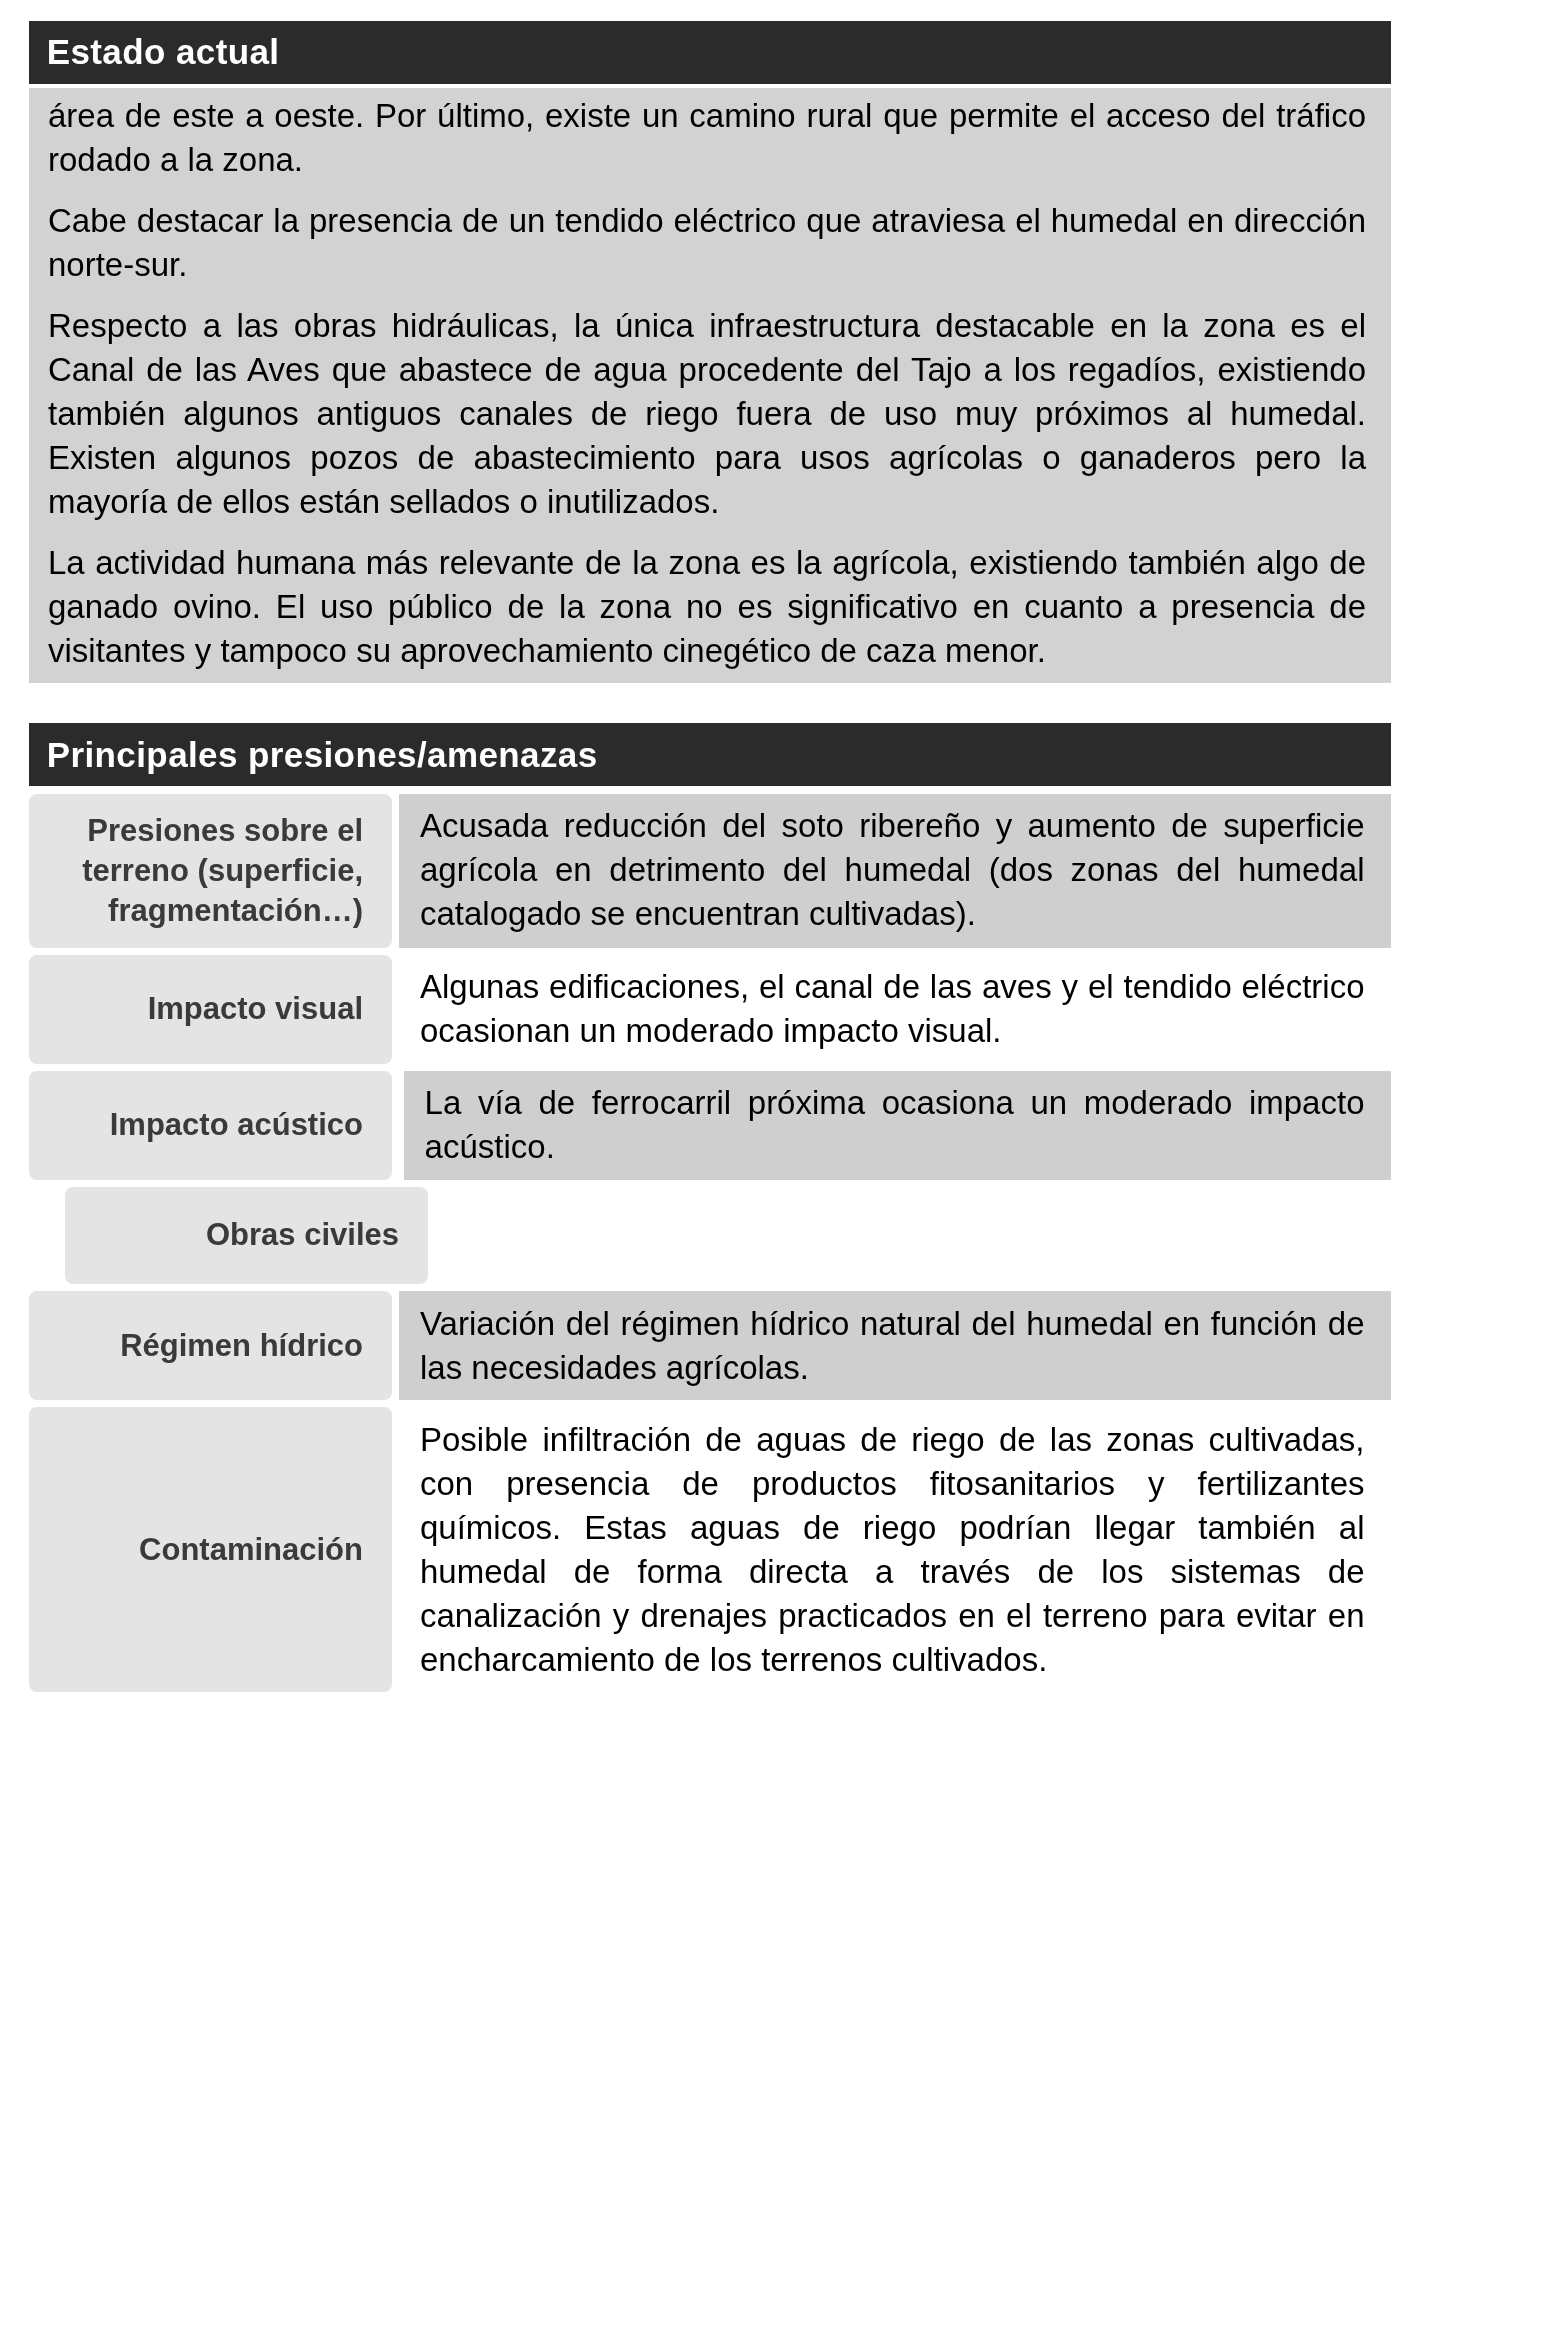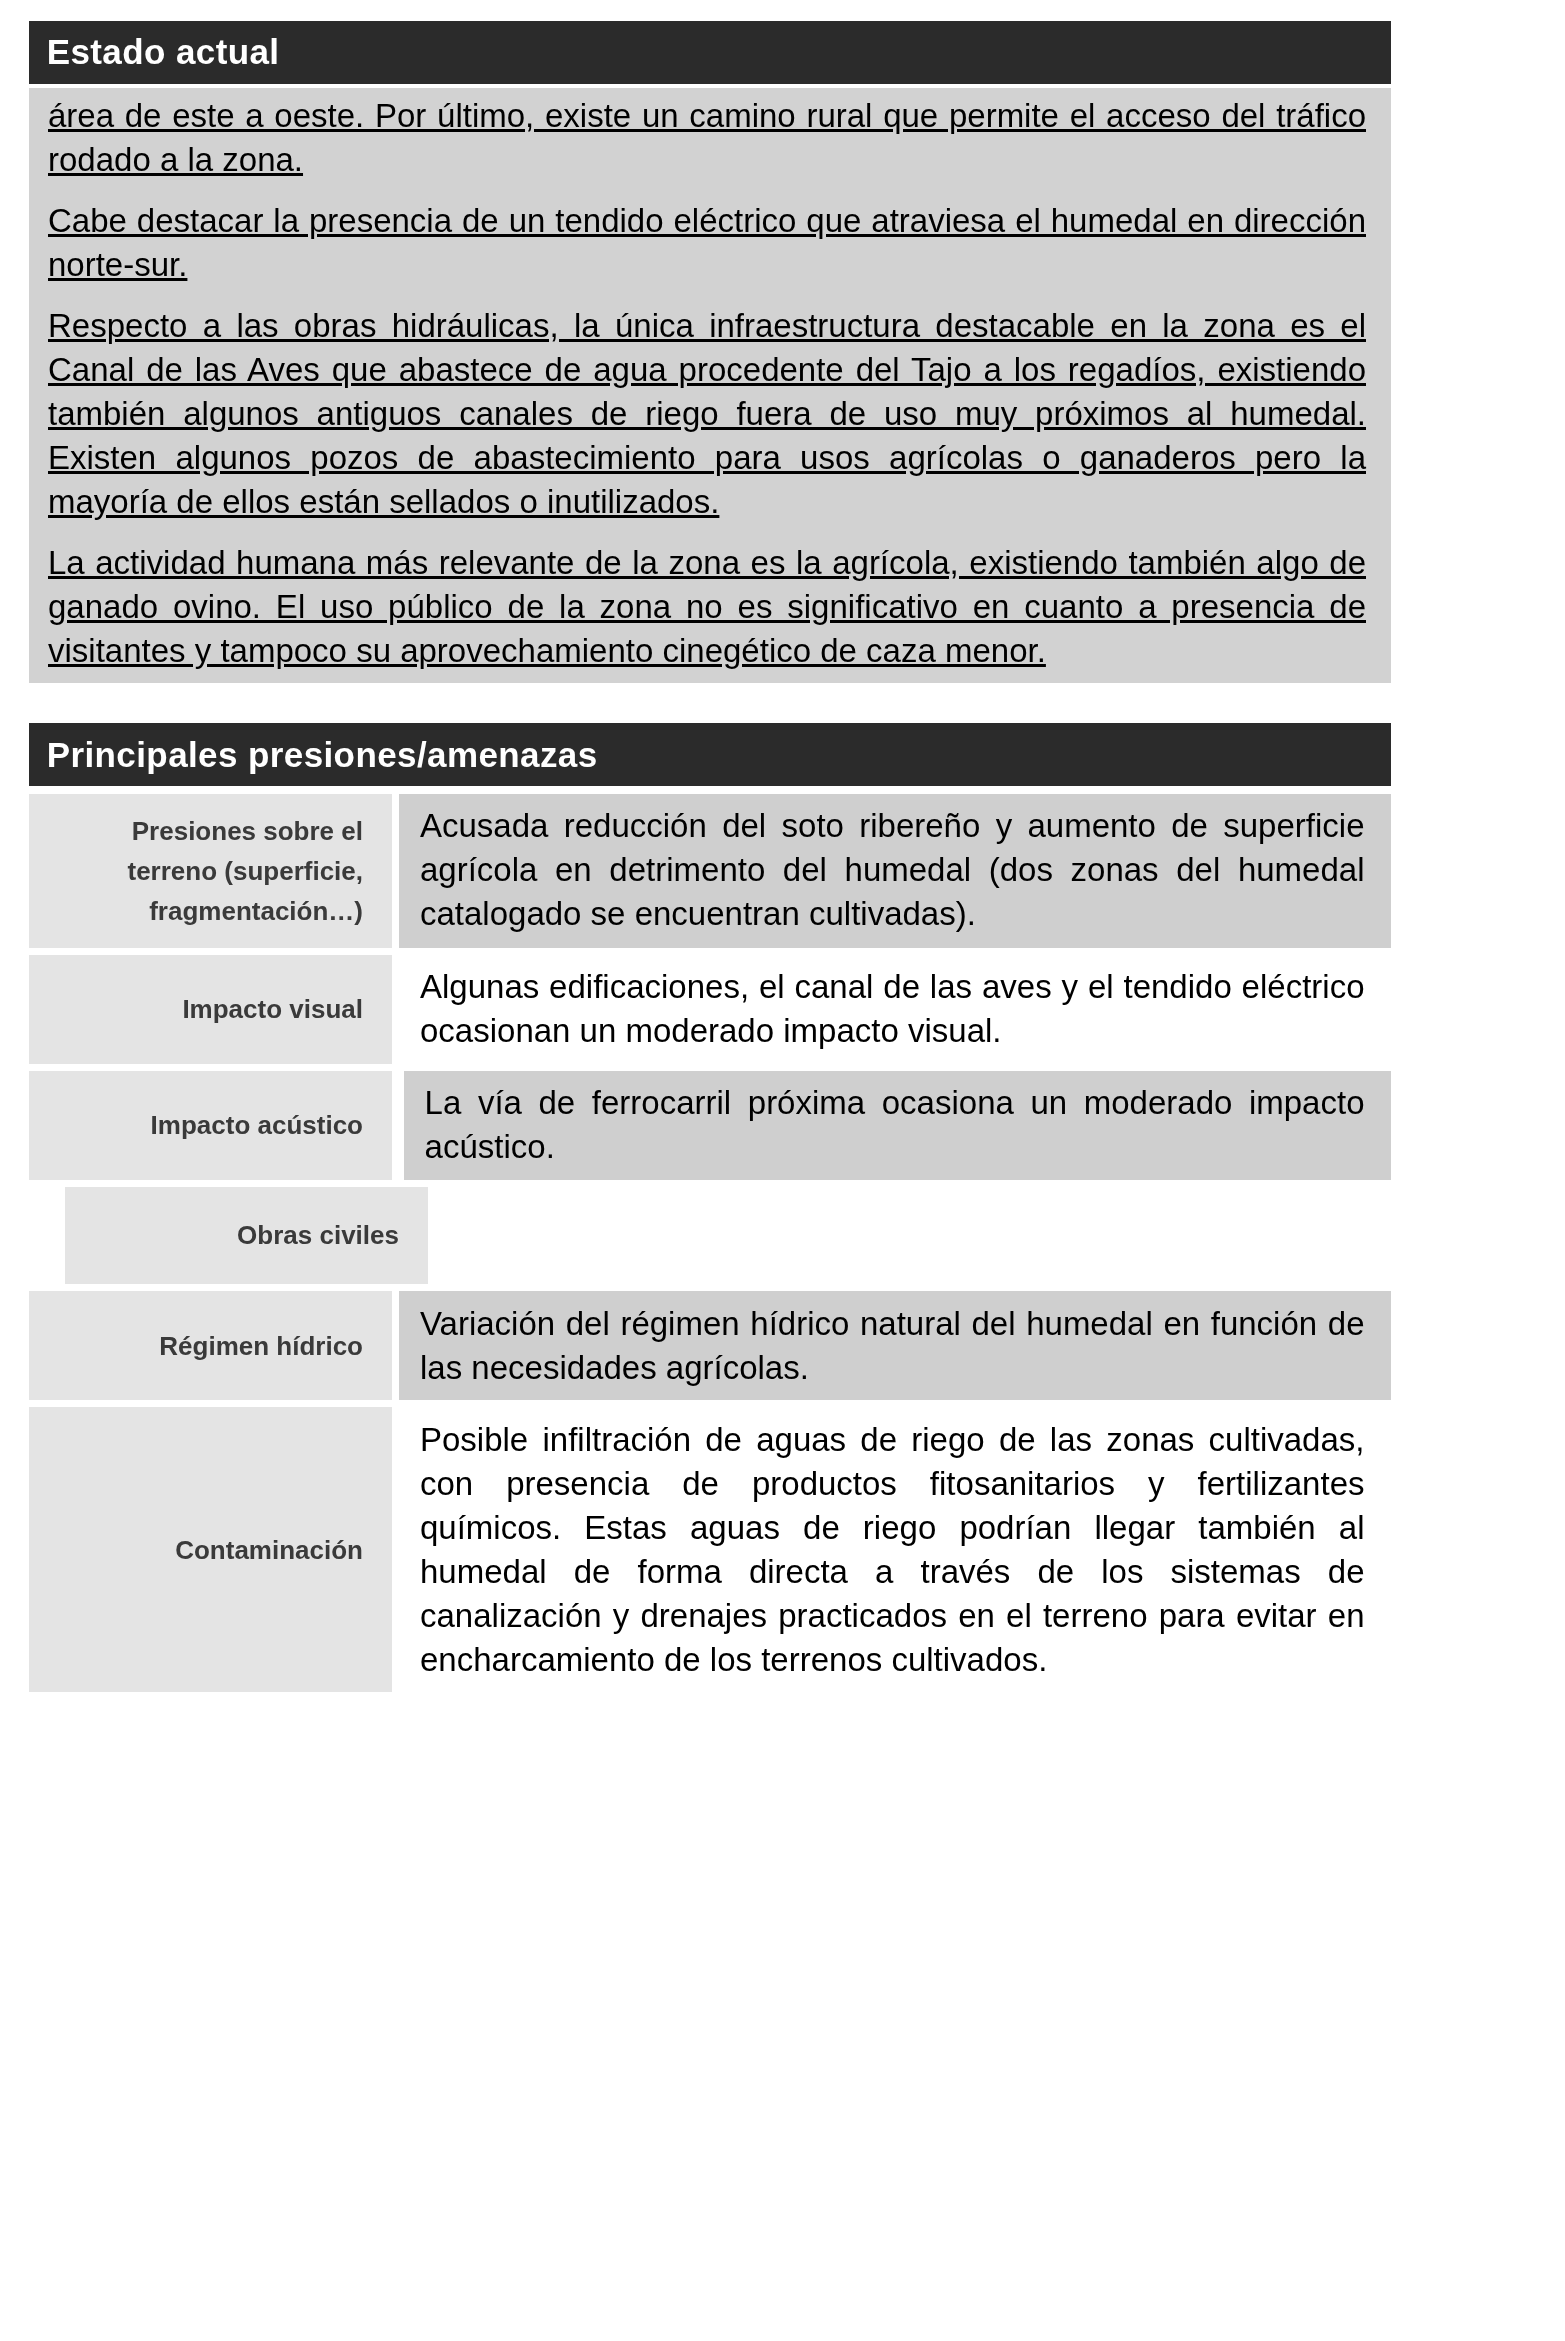--- a/index.html
+++ b/index.html
@@ -29,21 +29,20 @@
     align-items: center;
     padding-left: 17.7px;
     letter-spacing: 0.4px;
   }
 
   
   .panel {
     background: #d2d2d2;
     margin-top: 4.4px;
     padding: 5.9px 25px 10.3px 19px;
-    text-decoration: underline;
   }
   .panel p {
     margin: 0 0 17px 0;
     font-size: 33px;
     line-height: 44px;
     text-align: justify;
   }
   .panel p:last-child { margin-bottom: 0; }
 
   
@@ -58,22 +57,23 @@
     width: 363px;
     flex: 0 0 363px;
     background: #e4e4e4;
     display: flex;
     align-items: center;
     justify-content: flex-end;
     text-align: right;
     padding: 8.8px 29px 8.8px 17.7px;
     font-weight: bold;
     color: #3a3a3a;
-    font-size: 26px;
+    font-size: 31px;
     line-height: 40px;
+    border-radius: 8px;
   }
   .value-cell {
     flex: 1 1 auto;
     display: flex;
     align-items: flex-start;
     padding: 10.3px 26.5px 10.3px 20.6px;
     background: transparent;
   }
   .value-cell.shaded { background: #cfcfcf; }
   .value-cell .vtext {

